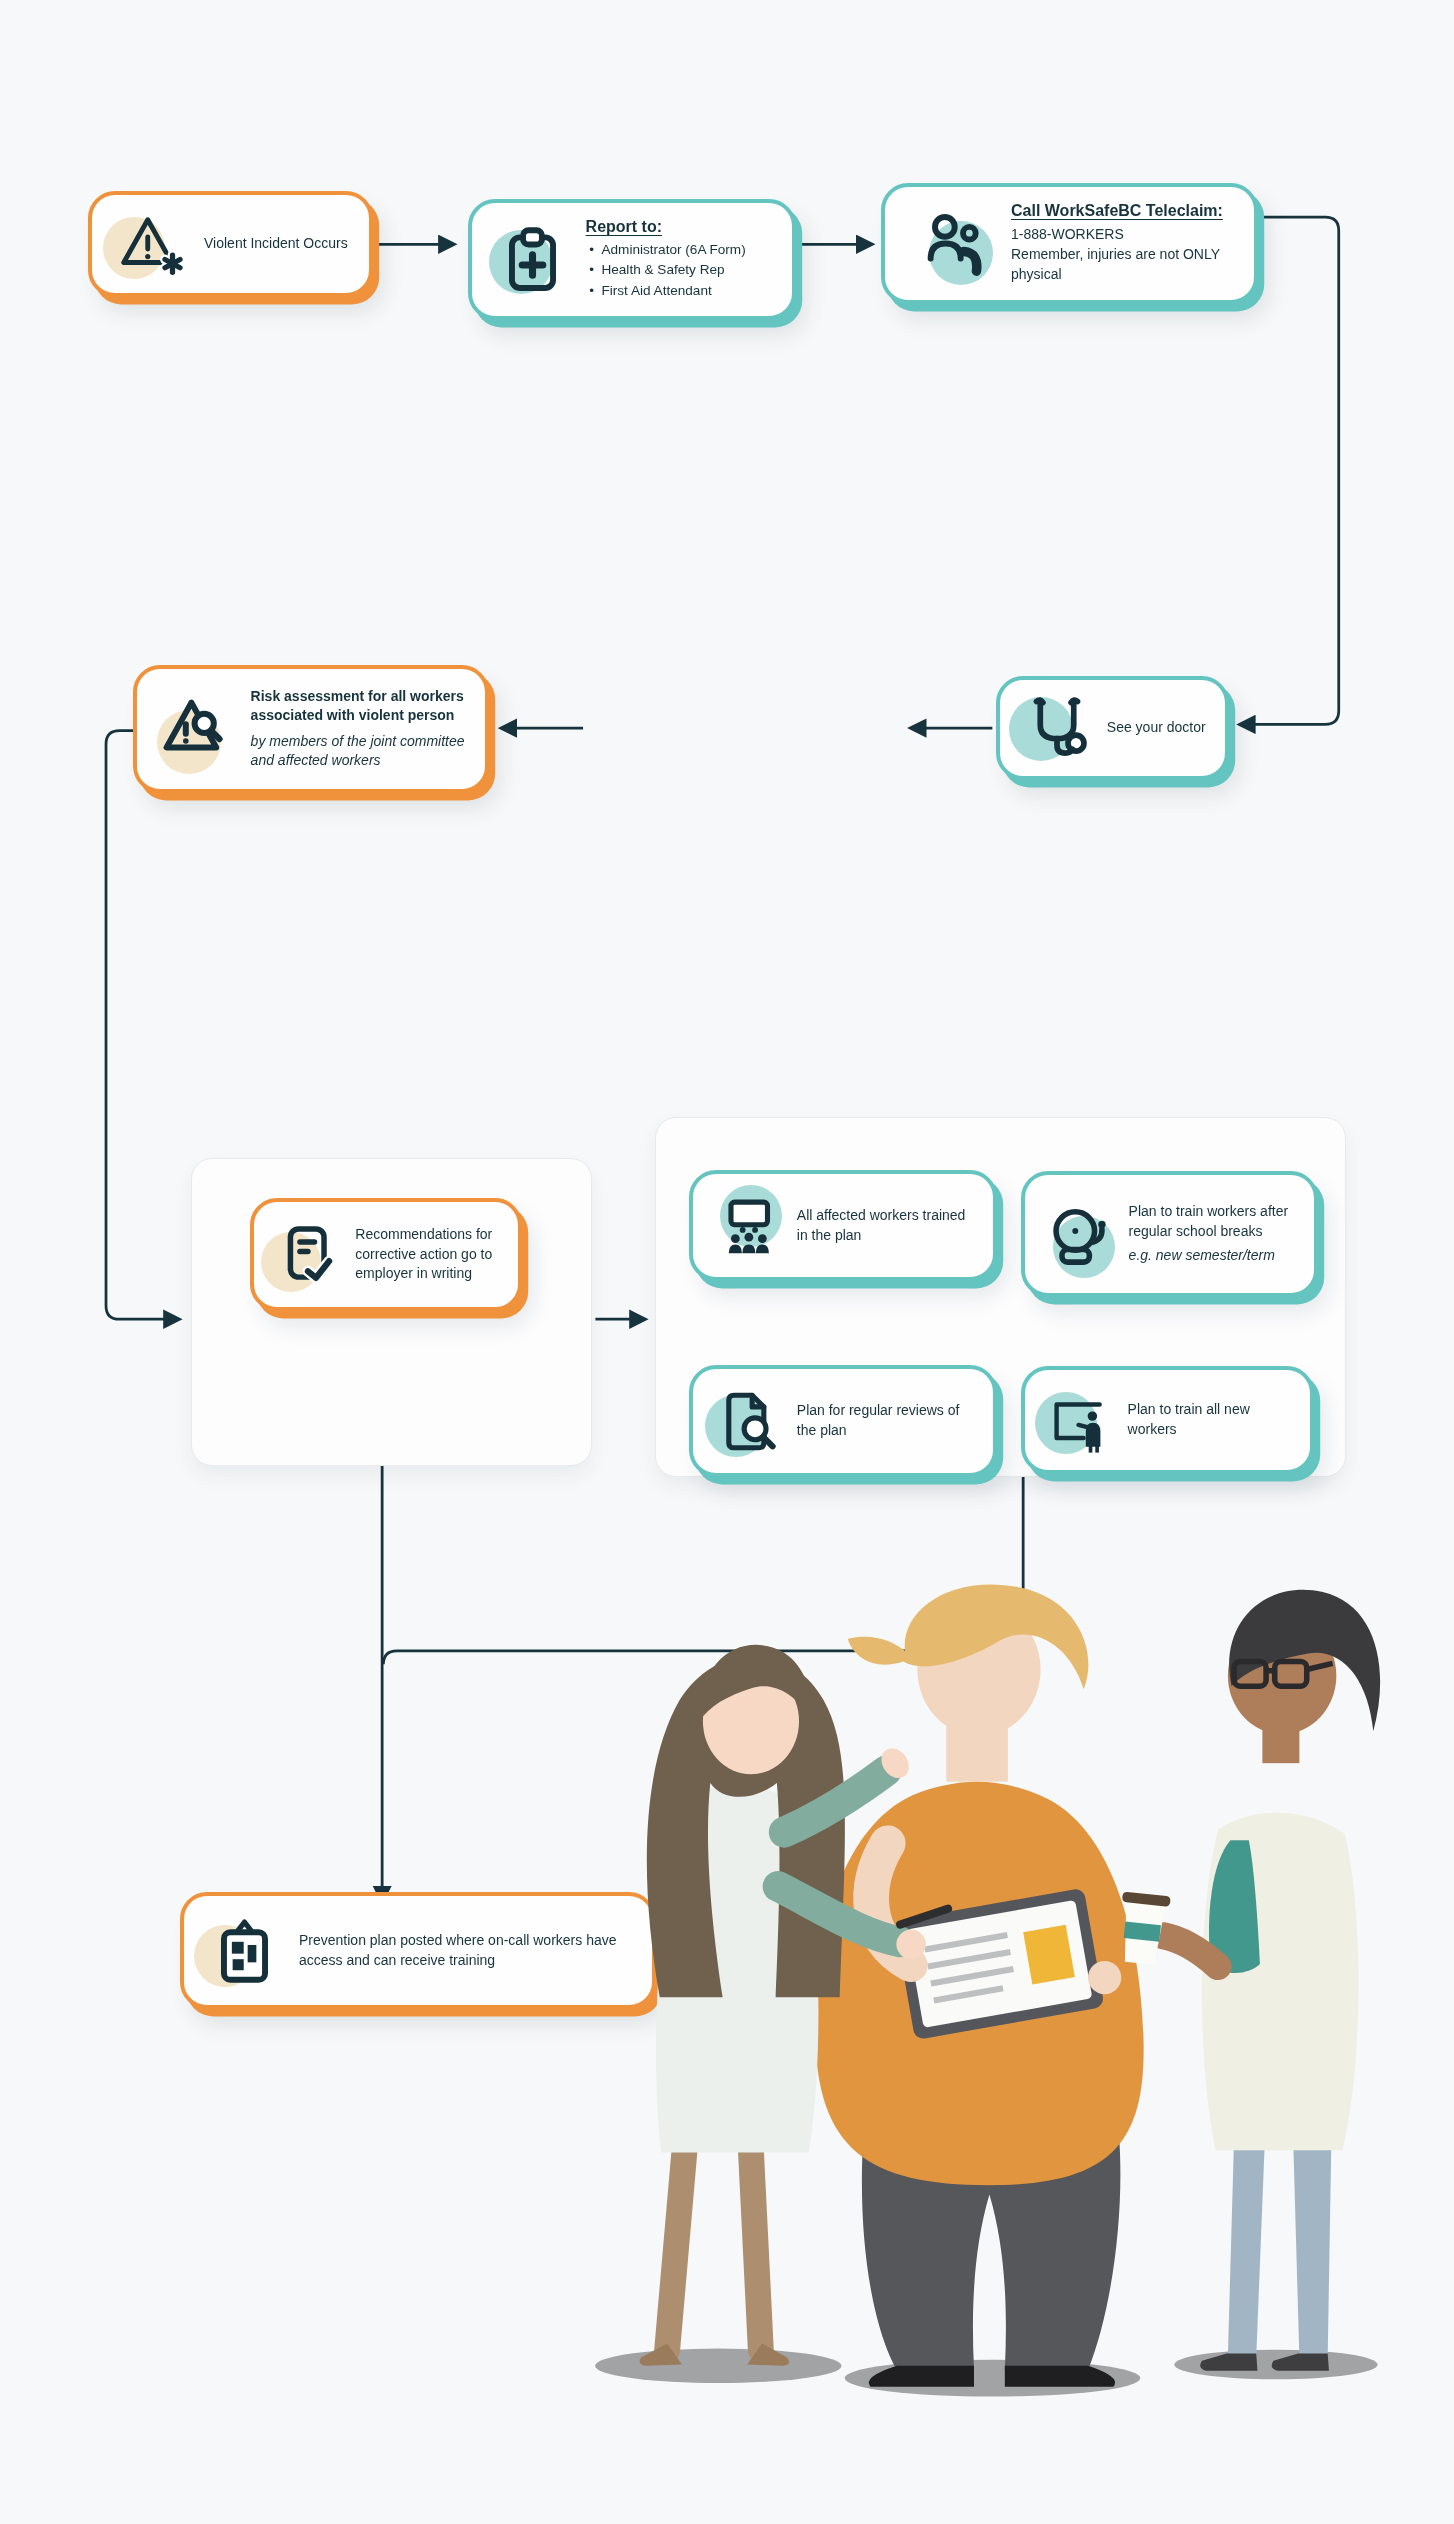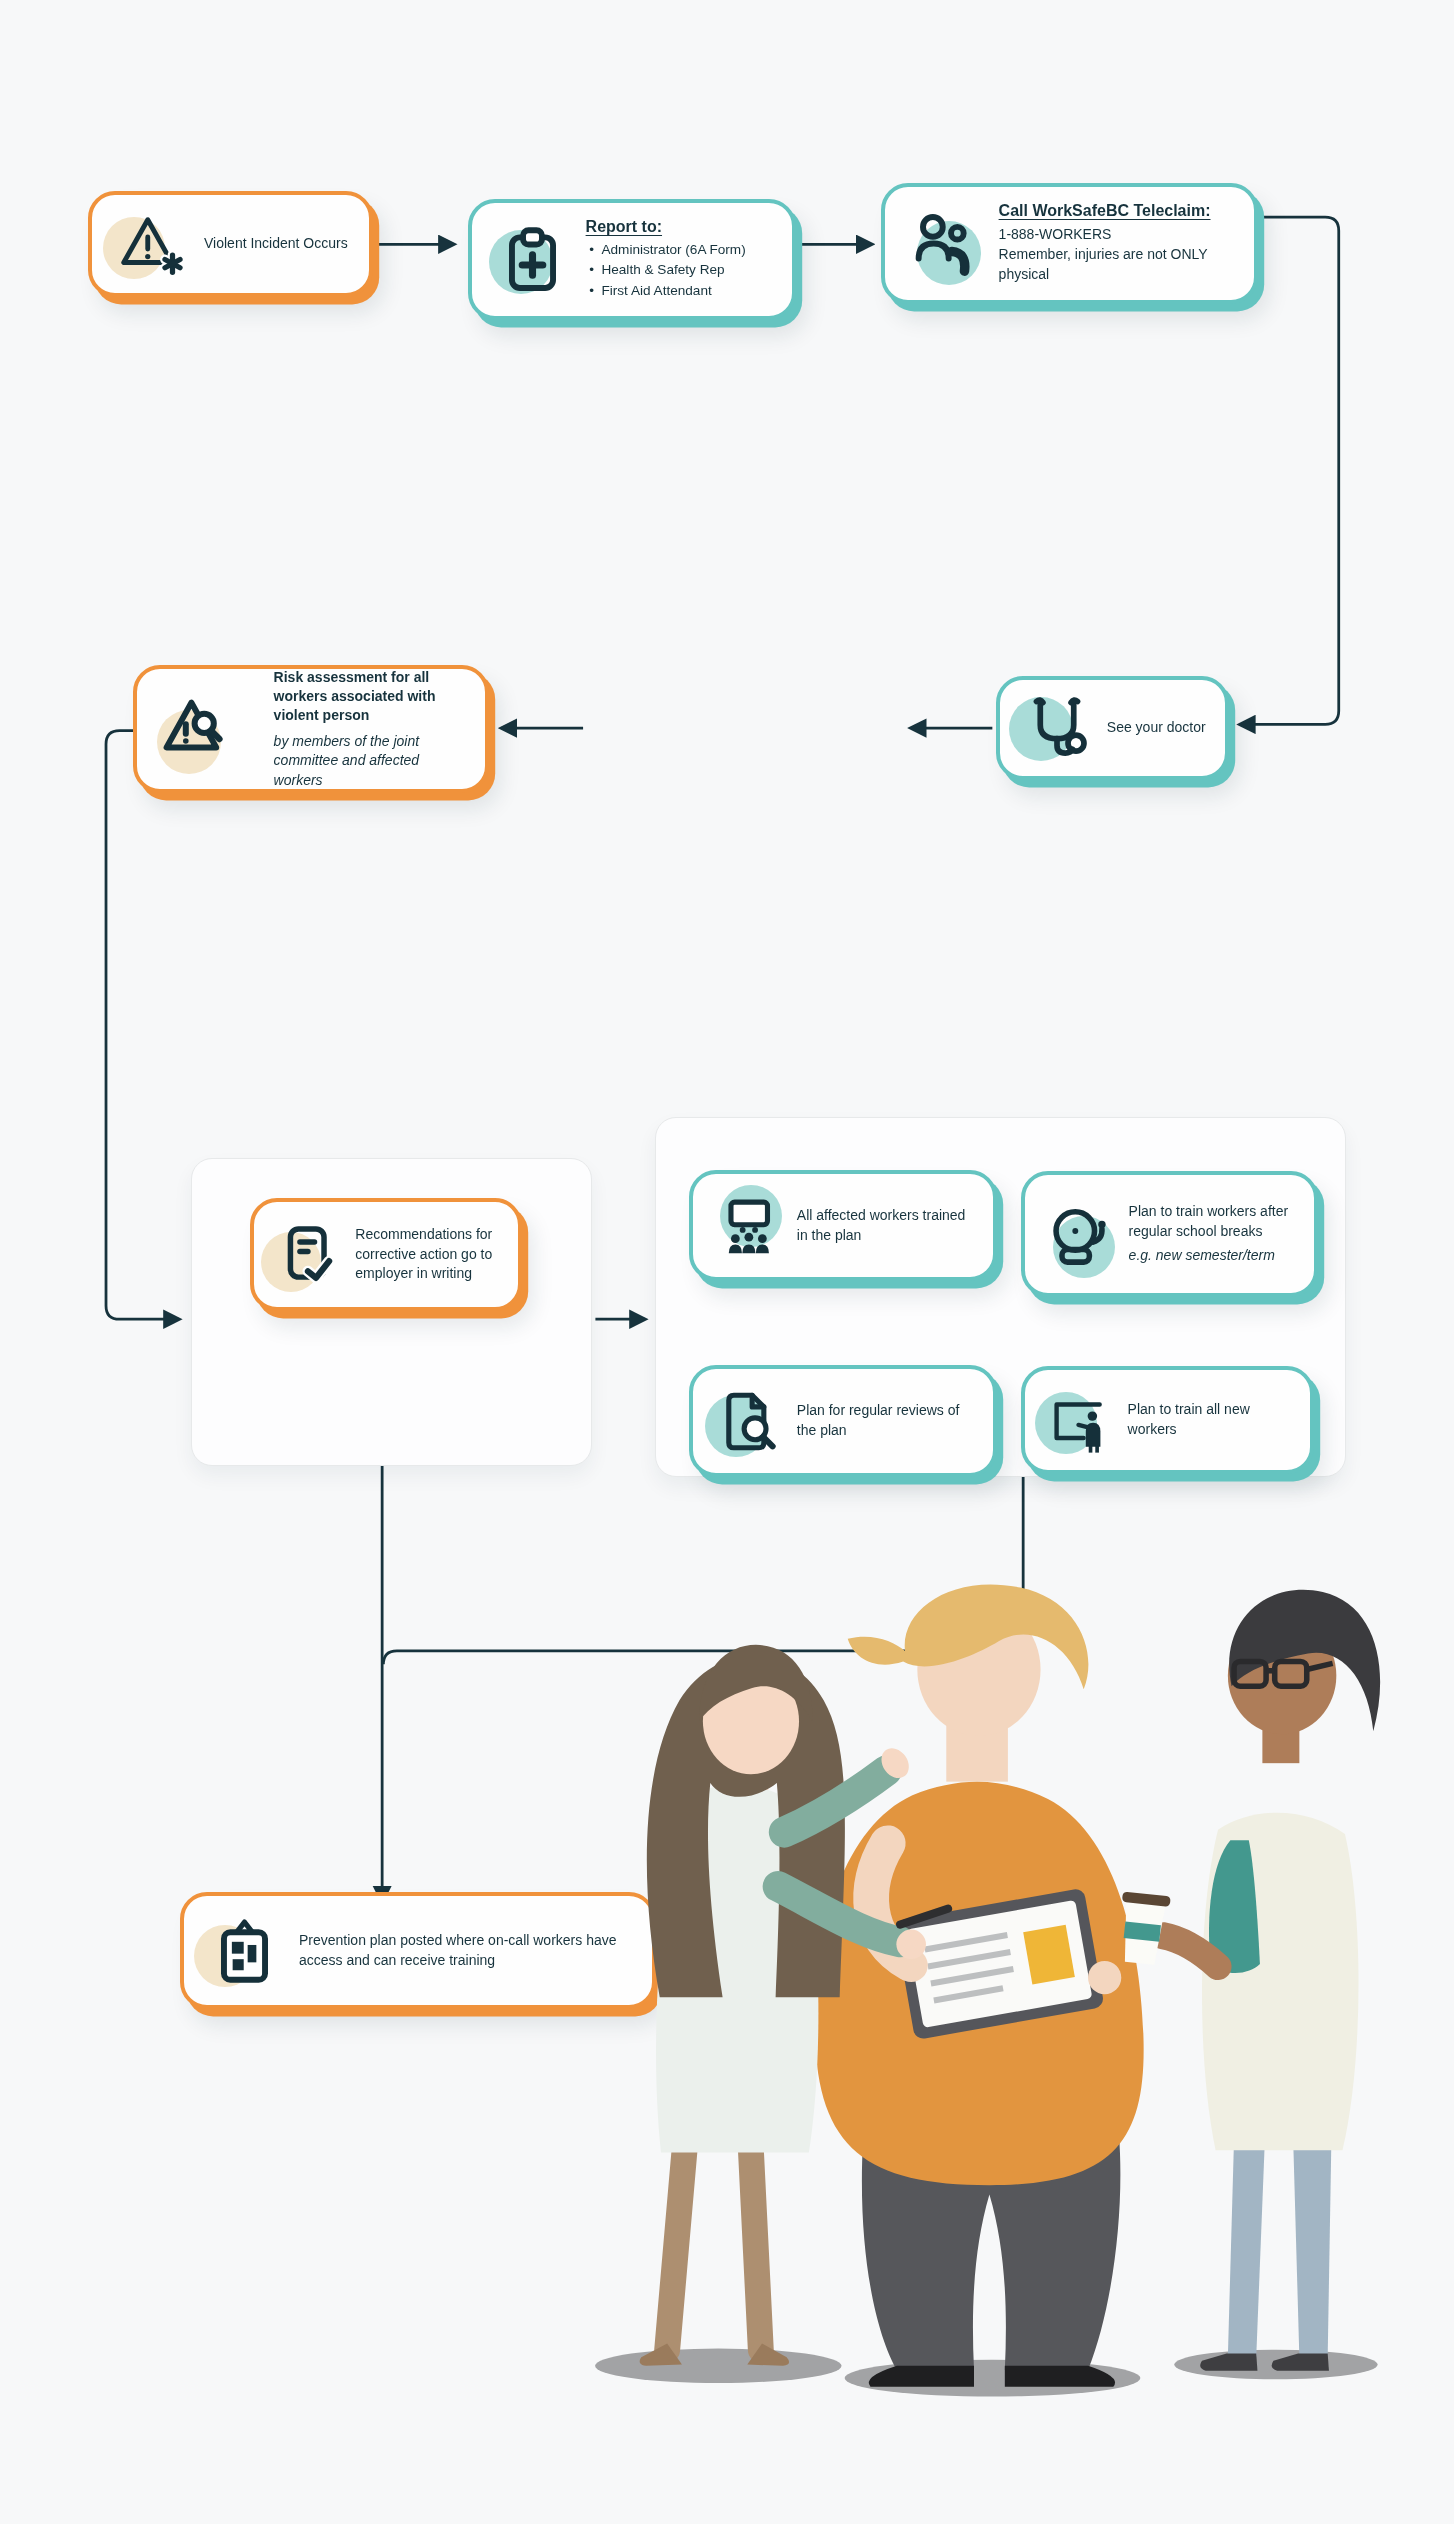--- a/index.html
+++ b/index.html
@@ -96,21 +96,21 @@
     <div class="txt" style="margin-left:13.6px;margin-right:12.3px;">
       <div class="hdr">Report to:</div>
       <ul class="blt">
         <li>Administrator (6A Form)</li>
         <li>Health &amp; Safety Rep</li>
         <li>First Aid Attendant</li>
       </ul>
     </div>
   </div>
 
-  <div class="card teal" style="left:881px;top:183px;width:377px;height:121px;">
+  <div class="card teal" style="left:881px;top:183px;width:377px;height:121px;justify-content:flex-end;">
     <div class="iconwrap" style="width:79px;height:79px;margin-left:21px;">
       <span class="circle" style="left:11px;top:17.3px;width:64px;height:64px;"></span>
       <svg class="icon" viewBox="0 0 200 200" width="79" height="79" stroke-width="15">
         <circle cx="68" cy="58" r="25"></circle>
         <path d="M32,138 Q32,100 70,100 Q108,100 108,138"></path>
         <circle cx="130" cy="74" r="16"></circle>
         <path d="M116,120 C142,122 152,140 148,170" stroke-width="24"></path>
       </svg>
     </div>
     <div class="txt" style="margin-left:13.6px;margin-right:15px;">
@@ -128,21 +128,21 @@
         <path d="M46,30 Q56,22 63,33"></path>
         <path d="M154,30 Q144,22 137,33"></path>
         <path d="M100,128 L100,146 Q100,166 122,166 Q136,166 141,156"></path>
         <circle cx="150" cy="140" r="21"></circle>
       </svg>
     </div>
     <div class="txt lbl" style="margin-left:12.3px;margin-right:12.3px;">See your doctor</div>
   </div>
 
 
-  <div class="card orange" style="left:133px;top:665px;width:356px;height:128px;gap:23px;">
+  <div class="card orange" style="left:133px;top:665px;width:356px;height:128px;">
     <div class="iconwrap" style="width:80px;height:80px;margin-left:20px;">
       <span class="circle" style="left:0px;top:21px;width:64px;height:64px;"></span>
       <svg class="icon" viewBox="0 0 200 200" width="80" height="80" stroke-width="15">
         <path d="M86,34 L24,146 L148,146 Z"></path>
         <line x1="72" y1="88" x2="72" y2="112"></line>
         <circle cx="72" cy="130" r="7" fill="#15303A" stroke="none"></circle>
         <circle cx="118" cy="86" r="24" fill="#FEFEFE"></circle>
         <line x1="136" y1="105" x2="156" y2="125" stroke-width="16"></line>
       </svg>
     </div>

